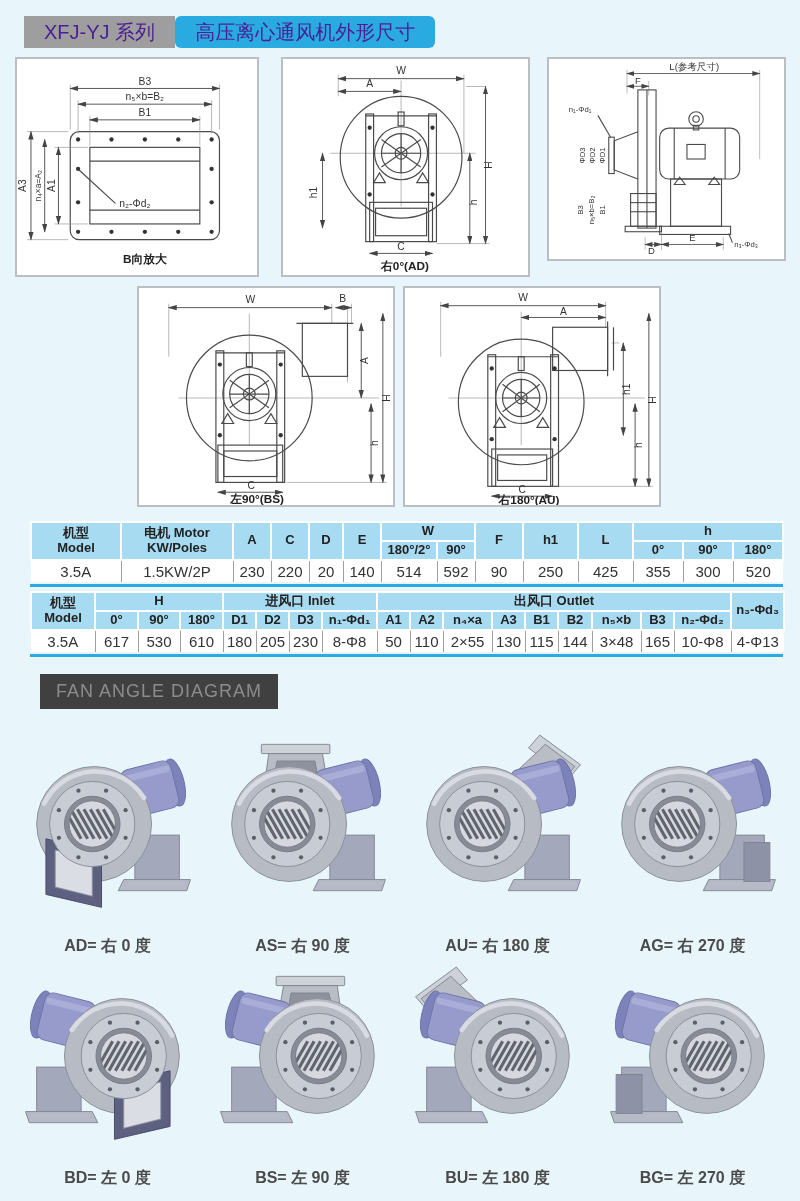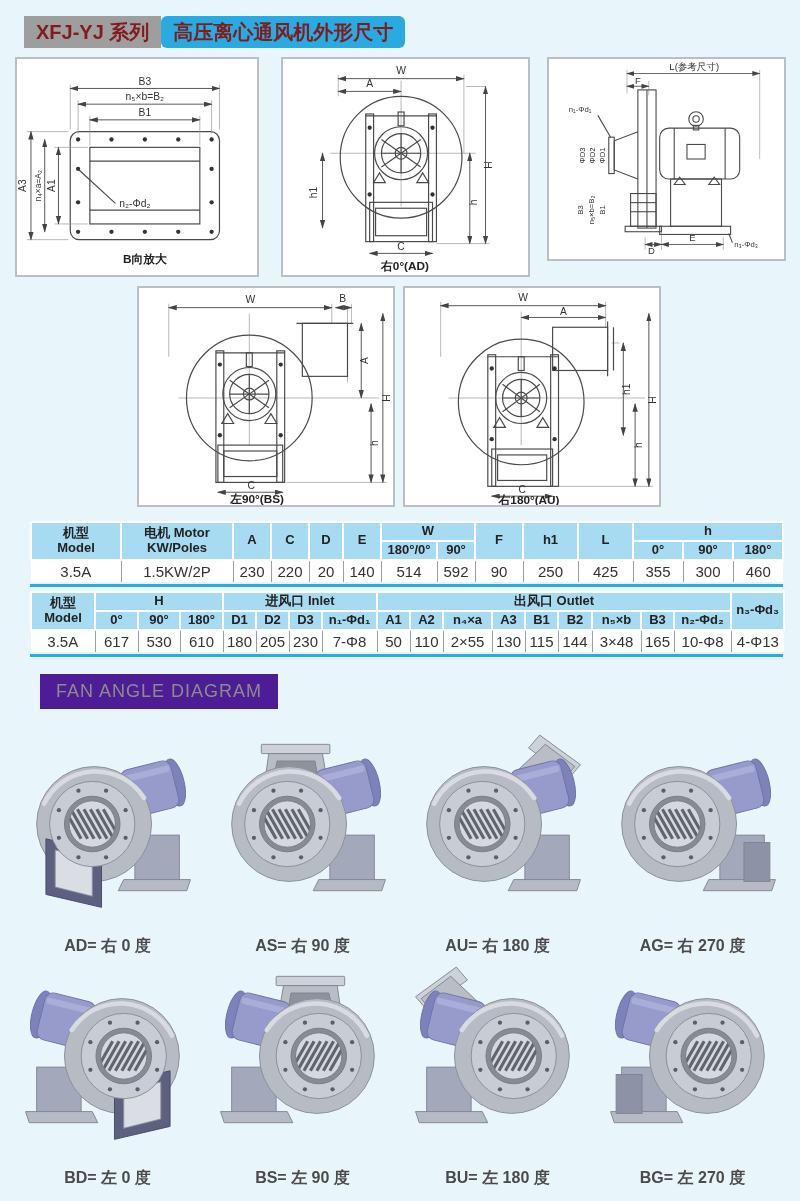--- a/index.html
+++ b/index.html
@@ -1,20 +1,20 @@
 <!DOCTYPE html>
 <html><head>
 <meta charset="utf-8">
 <style>
   html,body{margin:0;padding:0;}
   .page{position:relative;width:800px;height:1201px;background:#e8f6fc;overflow:hidden;
         font-family:"Liberation Sans","DejaVu Sans",sans-serif;color:#333;}
   
   .badge-row{position:absolute;top:16px;left:24px;display:flex;}
-  .badge{font-size:20px;font-weight:bold;color:#7f1d1d;padding:3px 12px;line-height:1.3;white-space:nowrap;}
+  .badge{font-size:20px;font-weight:normal;color:#4c1d95;padding:3px 20px;line-height:1.3;white-space:nowrap;}
   .badge-gray{background:#9e9e9e;}
   .badge-blue{background:#29abe2;border-radius:6px;}
   
   .panel{position:absolute;background:#fff;border:2px solid #b9bfc3;box-sizing:border-box;}
   .p1{left:15px;top:57px;width:244px;height:220px;}
   .p2{left:281px;top:57px;width:249px;height:220px;}
   .p3{left:547px;top:57px;width:239px;height:204px;}
   .p4{left:137px;top:286px;width:258px;height:221px;}
   .p5{left:403px;top:286px;width:258px;height:221px;}
   .panel svg{width:100%;height:100%;display:block;}
@@ -30,21 +30,21 @@
   .t2{left:30px;top:591px;width:753px;}
   table.spec{border-collapse:collapse;table-layout:fixed;width:753px;}
   table.spec th{background:#a7dbf2;color:#222;font-size:13px;font-weight:bold;
     border:2px solid #fff;padding:1px 0;white-space:pre-line;line-height:1.15;text-align:center;}
   table.spec td{background:#fff;font-size:15px;text-align:center;padding:2px 0;
     border-left:1px solid #9aa0a4;border-top:1px solid #cfd4d7;}
   table.spec td:first-child{border-left:none;}
   
   .sec{position:absolute;left:18px;top:666px;display:flex;align-items:center;}
   .sec-cn{font-size:36px;font-weight:bold;color:#29abe2;letter-spacing:3px;}
-  .sec-en{background:#4c1d95;color:#8c8c8c;font-size:18px;padding:7px 16px;margin-left:22px;margin-top:8px;letter-spacing:1px;}
+  .sec-en{background:#404040;color:#8c8c8c;font-size:18px;padding:7px 16px;margin-left:22px;margin-top:8px;letter-spacing:1px;}
   
   .fans{position:absolute;left:10px;top:726px;width:780px;}
   .fan-row{display:grid;grid-template-columns:repeat(4,1fr);}
   .fan-cell{height:232px;display:flex;flex-direction:column;align-items:center;}
   .fan-img{width:176px;height:196px;}
   .fan-cell.mirror .fan-img svg{transform:scaleX(-1);}
   .fan-label{font-size:16px;font-weight:bold;color:#4a4a4a;margin-top:14px;white-space:nowrap;}
 </style>
 </head>
 <body>
@@ -386,21 +386,21 @@
           <th rowspan="2">C</th>
           <th rowspan="2">D</th>
           <th rowspan="2">E</th>
           <th colspan="2">W</th>
           <th rowspan="2">F</th>
           <th rowspan="2">h1</th>
           <th rowspan="2">L</th>
           <th colspan="3">h</th>
         </tr>
         <tr>
-          <th>180°/0°</th>
+          <th>180°/2°</th>
           <th>90°</th>
           <th>0°</th>
           <th>90°</th>
           <th>180°</th>
         </tr>
       </thead>
       <tbody>
         <tr>
           <td>3.5A</td>
           <td>1.5KW/2P</td>
@@ -408,21 +408,21 @@
           <td>220</td>
           <td>20</td>
           <td>140</td>
           <td>514</td>
           <td>592</td>
           <td>90</td>
           <td>250</td>
           <td>425</td>
           <td>355</td>
           <td>300</td>
-          <td>460</td>
+          <td>520</td>
         </tr>
       </tbody>
     </table>
   </div>
 
   <div class="tblwrap t2">
     <table class="spec">
       <colgroup>
         <col style="width:64px">
           <col style="width:43px">
@@ -473,21 +473,21 @@
       </thead>
       <tbody>
         <tr>
           <td>3.5A</td>
           <td>617</td>
           <td>530</td>
           <td>610</td>
           <td>180</td>
           <td>205</td>
           <td>230</td>
-          <td>7-Φ8</td>
+          <td>8-Φ8</td>
           <td>50</td>
           <td>110</td>
           <td>2×55</td>
           <td>130</td>
           <td>115</td>
           <td>144</td>
           <td>3×48</td>
           <td>165</td>
           <td>10-Φ8</td>
           <td>4-Φ13</td>

